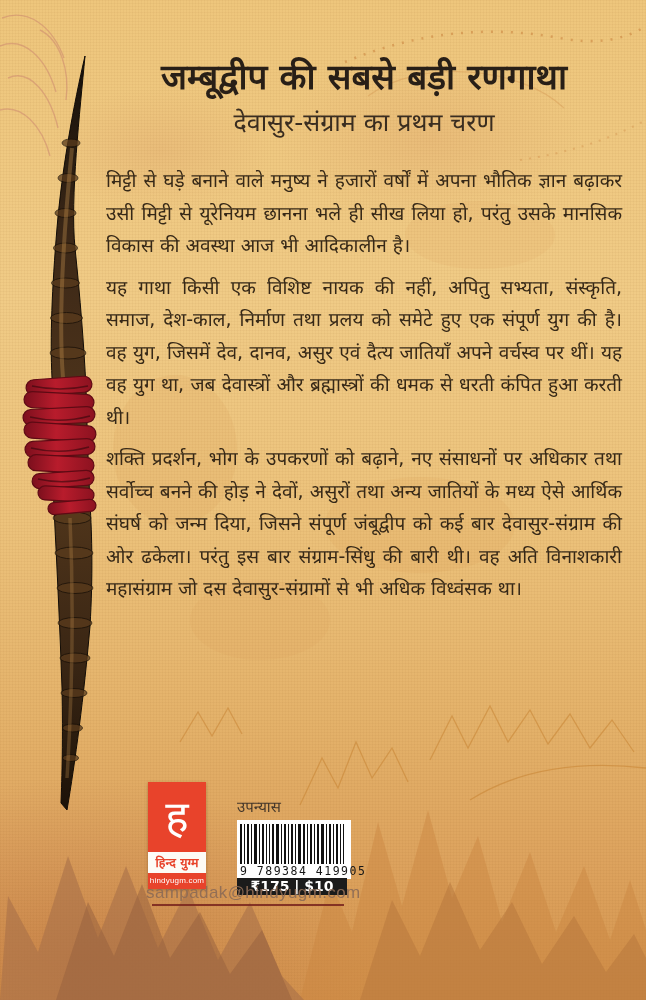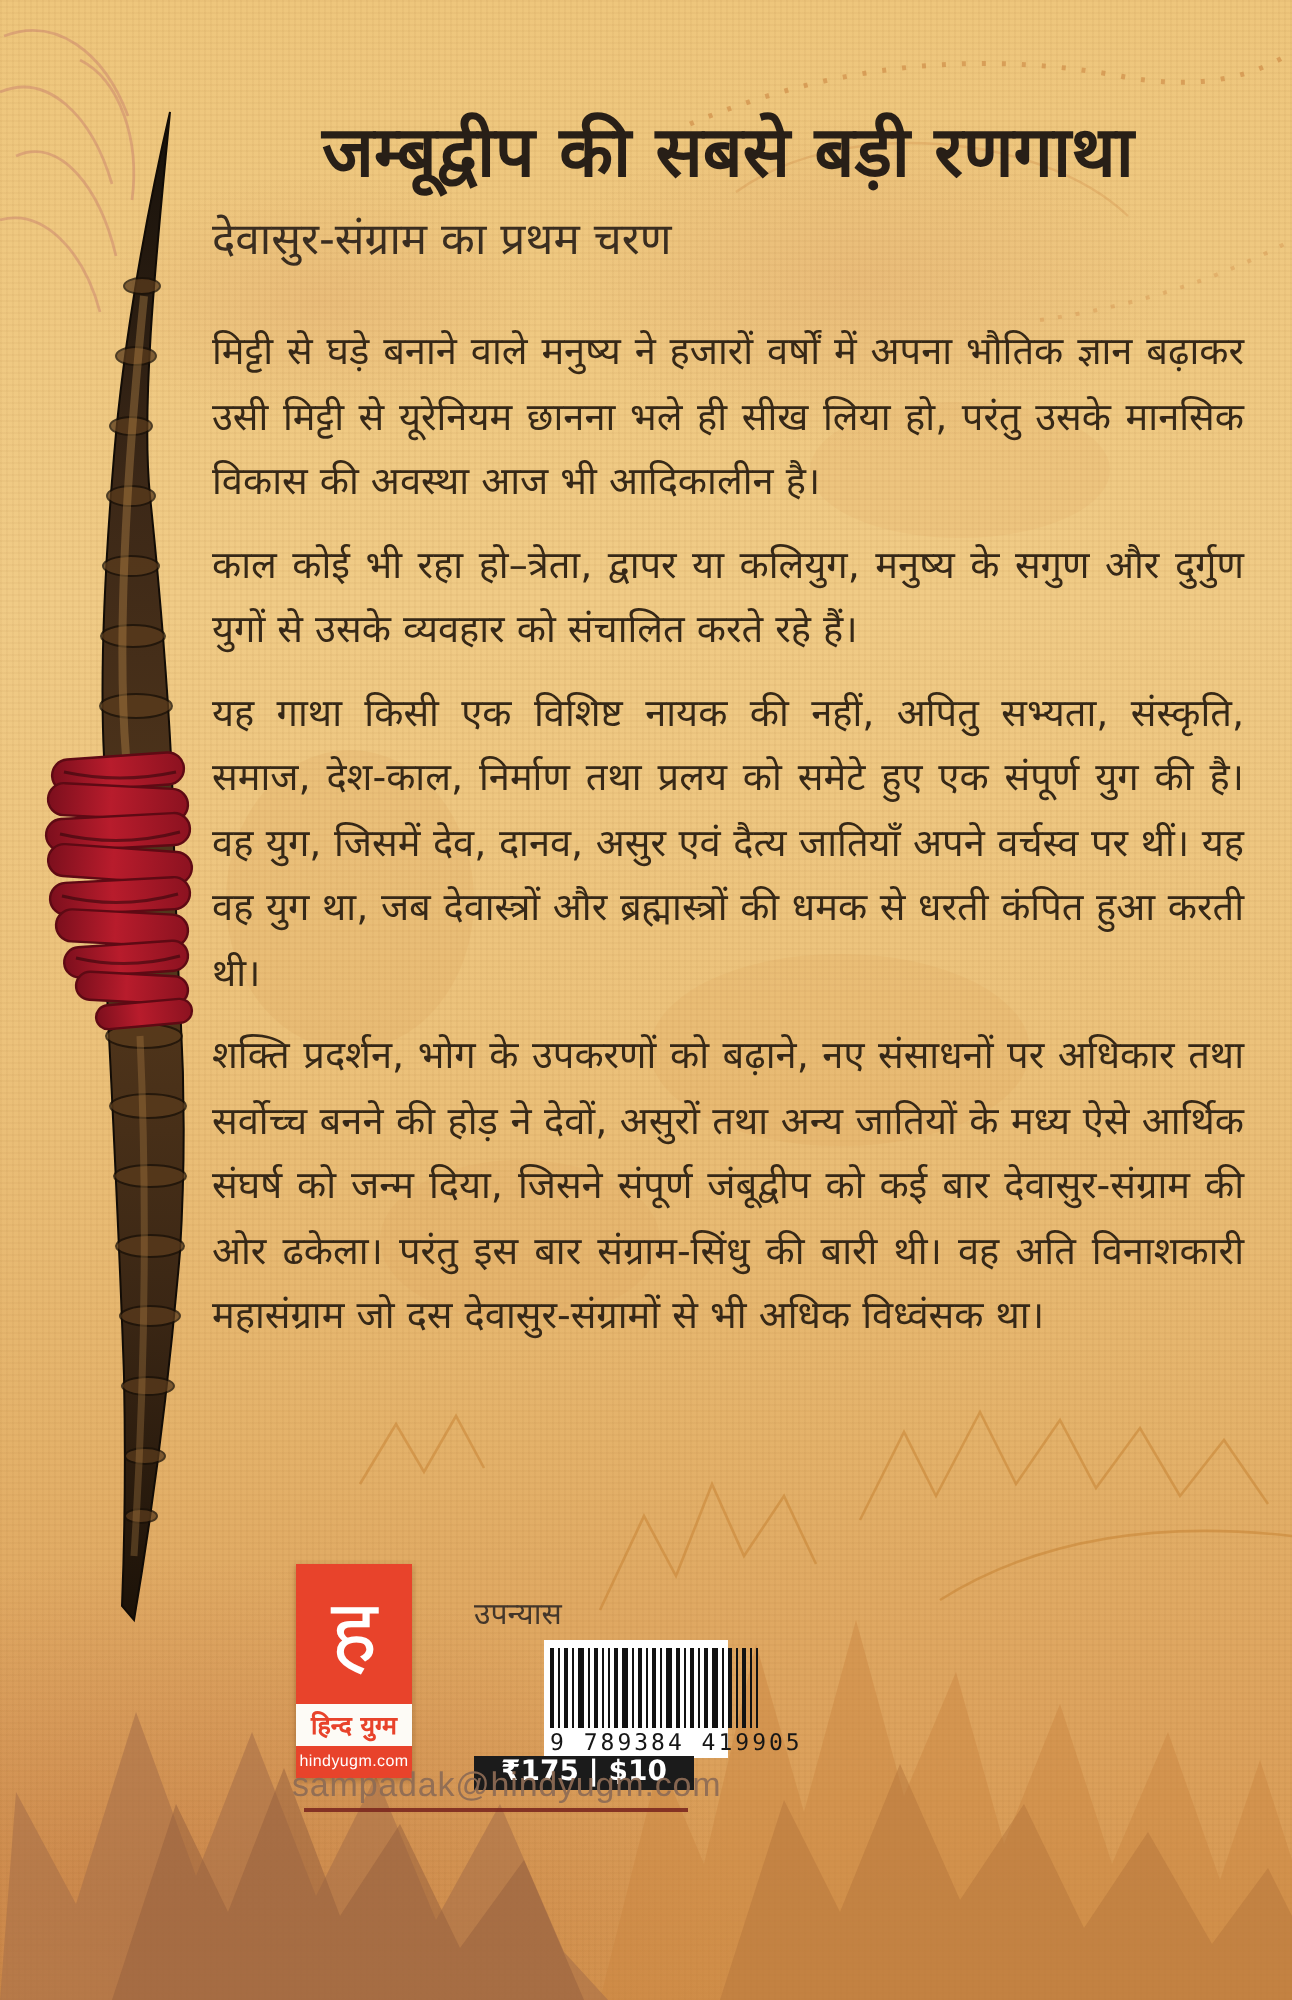--- a/index.html
+++ b/index.html
@@ -13,32 +13,32 @@
       radial-gradient(160px 90px at 160px 150px, rgba(200,120,80,.15), rgba(0,0,0,0) 70%),
       radial-gradient(420px 260px at 80px 960px, rgba(150,60,40,.22), rgba(0,0,0,0) 70%),
       linear-gradient(180deg,#eec67c 0%,#f0cb86 30%,#ecc27b 52%,#e4b26a 72%,#dda35e 86%,#d5954f 100%);
     padding-left: 13px;
   }
   .bg-art{position:absolute;left:0;top:0;width:646px;height:1000px;}
   .horn{position:absolute;left:12px;top:48px;width:112px;height:775px;}
 
   .content{position:absolute;left:106px;top:56px;width:516px;color:#31251a;}
   .title{margin:0;font-size:35px;line-height:1.25;font-weight:700;text-align:center;color:#281f17;}
-  .subtitle{margin:7px 0 0 0;font-size:22px;line-height:1.3;font-weight:500;text-align:left;color:#3a2d20;}
+  .subtitle{margin:7px 0 0 0;font-size:25px;line-height:1.3;font-weight:500;text-align:center;color:#3a2d20;}
   .paras{margin-top:25px;}
   .paras p{margin:0 0 9px 0;font-size:19px;line-height:32.5px;text-align:justify;color:#362817;}
 
   .logo{position:absolute;left:148px;top:782px;width:58px;text-align:center;box-shadow:0 1px 3px rgba(80,40,10,.35);}
   .logo-top{background:#e8432b;height:70px;display:flex;align-items:center;justify-content:center;}
   .logo-letter{color:#fff;font-size:44px;line-height:1;font-weight:400;}
   .logo-name{background:#fdfbf6;color:#e8432b;font-size:12.5px;font-weight:700;height:21px;line-height:21px;}
   .logo-site{background:#e8432b;color:#fff;font-size:8px;height:16px;line-height:16px;letter-spacing:.2px;font-family:"Liberation Sans",sans-serif;}
 
   .genre{position:absolute;left:237px;top:796px;width:112px;font-size:15px;color:#43362a;}
-  .barcode-box{position:absolute;left:237px;top:820px;width:92px;background:#fff;padding:4px 3px 1px 3px;box-sizing:border-box;margin-left:35px;}
+  .barcode-box{position:absolute;left:237px;top:820px;width:114px;background:#fff;padding:4px 3px 1px 3px;box-sizing:border-box;}
   .barcode-bars{display:block;width:104px;height:40px;}
   .isbn{font-family:"DejaVu Sans Mono",monospace;font-size:11.5px;letter-spacing:1.5px;text-align:center;color:#161616;white-space:nowrap;}
   .price-strip{position:absolute;left:237px;top:878px;width:110px;background:#1b1b1b;color:#fff;text-align:center;font-size:14px;height:17px;line-height:17px;font-weight:700;}
 
   .email-rule{position:absolute;left:152px;top:904px;width:192px;height:2px;background:#7b281f;opacity:.9;}
   .email{position:absolute;left:146px;top:883px;font-size:17px;color:#8e6c55;opacity:.92;letter-spacing:.4px;font-family:"Liberation Sans",sans-serif;}
 </style>
 </head>
 <body>
 
@@ -150,21 +150,20 @@
       <path d="M19 400 q 29 7 58 -1"></path>
       <path d="M26 431 q 26 6 52 -1"></path>
     </g>
   </svg>
 
   <div class="content">
     <h1 class="title">जम्बूद्वीप की सबसे बड़ी रणगाथा</h1>
     <h2 class="subtitle">देवासुर-संग्राम का प्रथम चरण</h2>
     <div class="paras">
       <p>मिट्टी से घड़े बनाने वाले मनुष्य ने हजारों वर्षों में अपना भौतिक ज्ञान बढ़ाकर उसी मिट्टी से यूरेनियम छानना भले ही सीख लिया हो, परंतु उसके मानसिक विकास की अवस्था आज भी आदिकालीन है।</p>
-      <p>काल कोई भी रहा हो–त्रेता, द्वापर या कलियुग, मनुष्य के सगुण और दुर्गुण युगों से उसके व्यवहार को संचालित करते रहे हैं।</p>
       <p>यह गाथा किसी एक विशिष्ट नायक की नहीं, अपितु सभ्यता, संस्कृति, समाज, देश-काल, निर्माण तथा प्रलय को समेटे हुए एक संपूर्ण युग की है। वह युग, जिसमें देव, दानव, असुर एवं दैत्य जातियाँ अपने वर्चस्व पर थीं। यह वह युग था, जब देवास्त्रों और ब्रह्मास्त्रों की धमक से धरती कंपित हुआ करती थी।</p>
       <p>शक्ति प्रदर्शन, भोग के उपकरणों को बढ़ाने, नए संसाधनों पर अधिकार तथा सर्वोच्च बनने की होड़ ने देवों, असुरों तथा अन्य जातियों के मध्य ऐसे आर्थिक संघर्ष को जन्म दिया, जिसने संपूर्ण जंबूद्वीप को कई बार देवासुर-संग्राम की ओर ढकेला। परंतु इस बार संग्राम-सिंधु की बारी थी। वह अति विनाशकारी महासंग्राम जो दस देवासुर-संग्रामों से भी अधिक विध्वंसक था।</p>
     </div>
   </div>
 
   <div class="logo">
     <div class="logo-top">
       <span class="logo-letter">ह</span>
     </div>
     <div class="logo-name">हिन्द युग्म</div>

